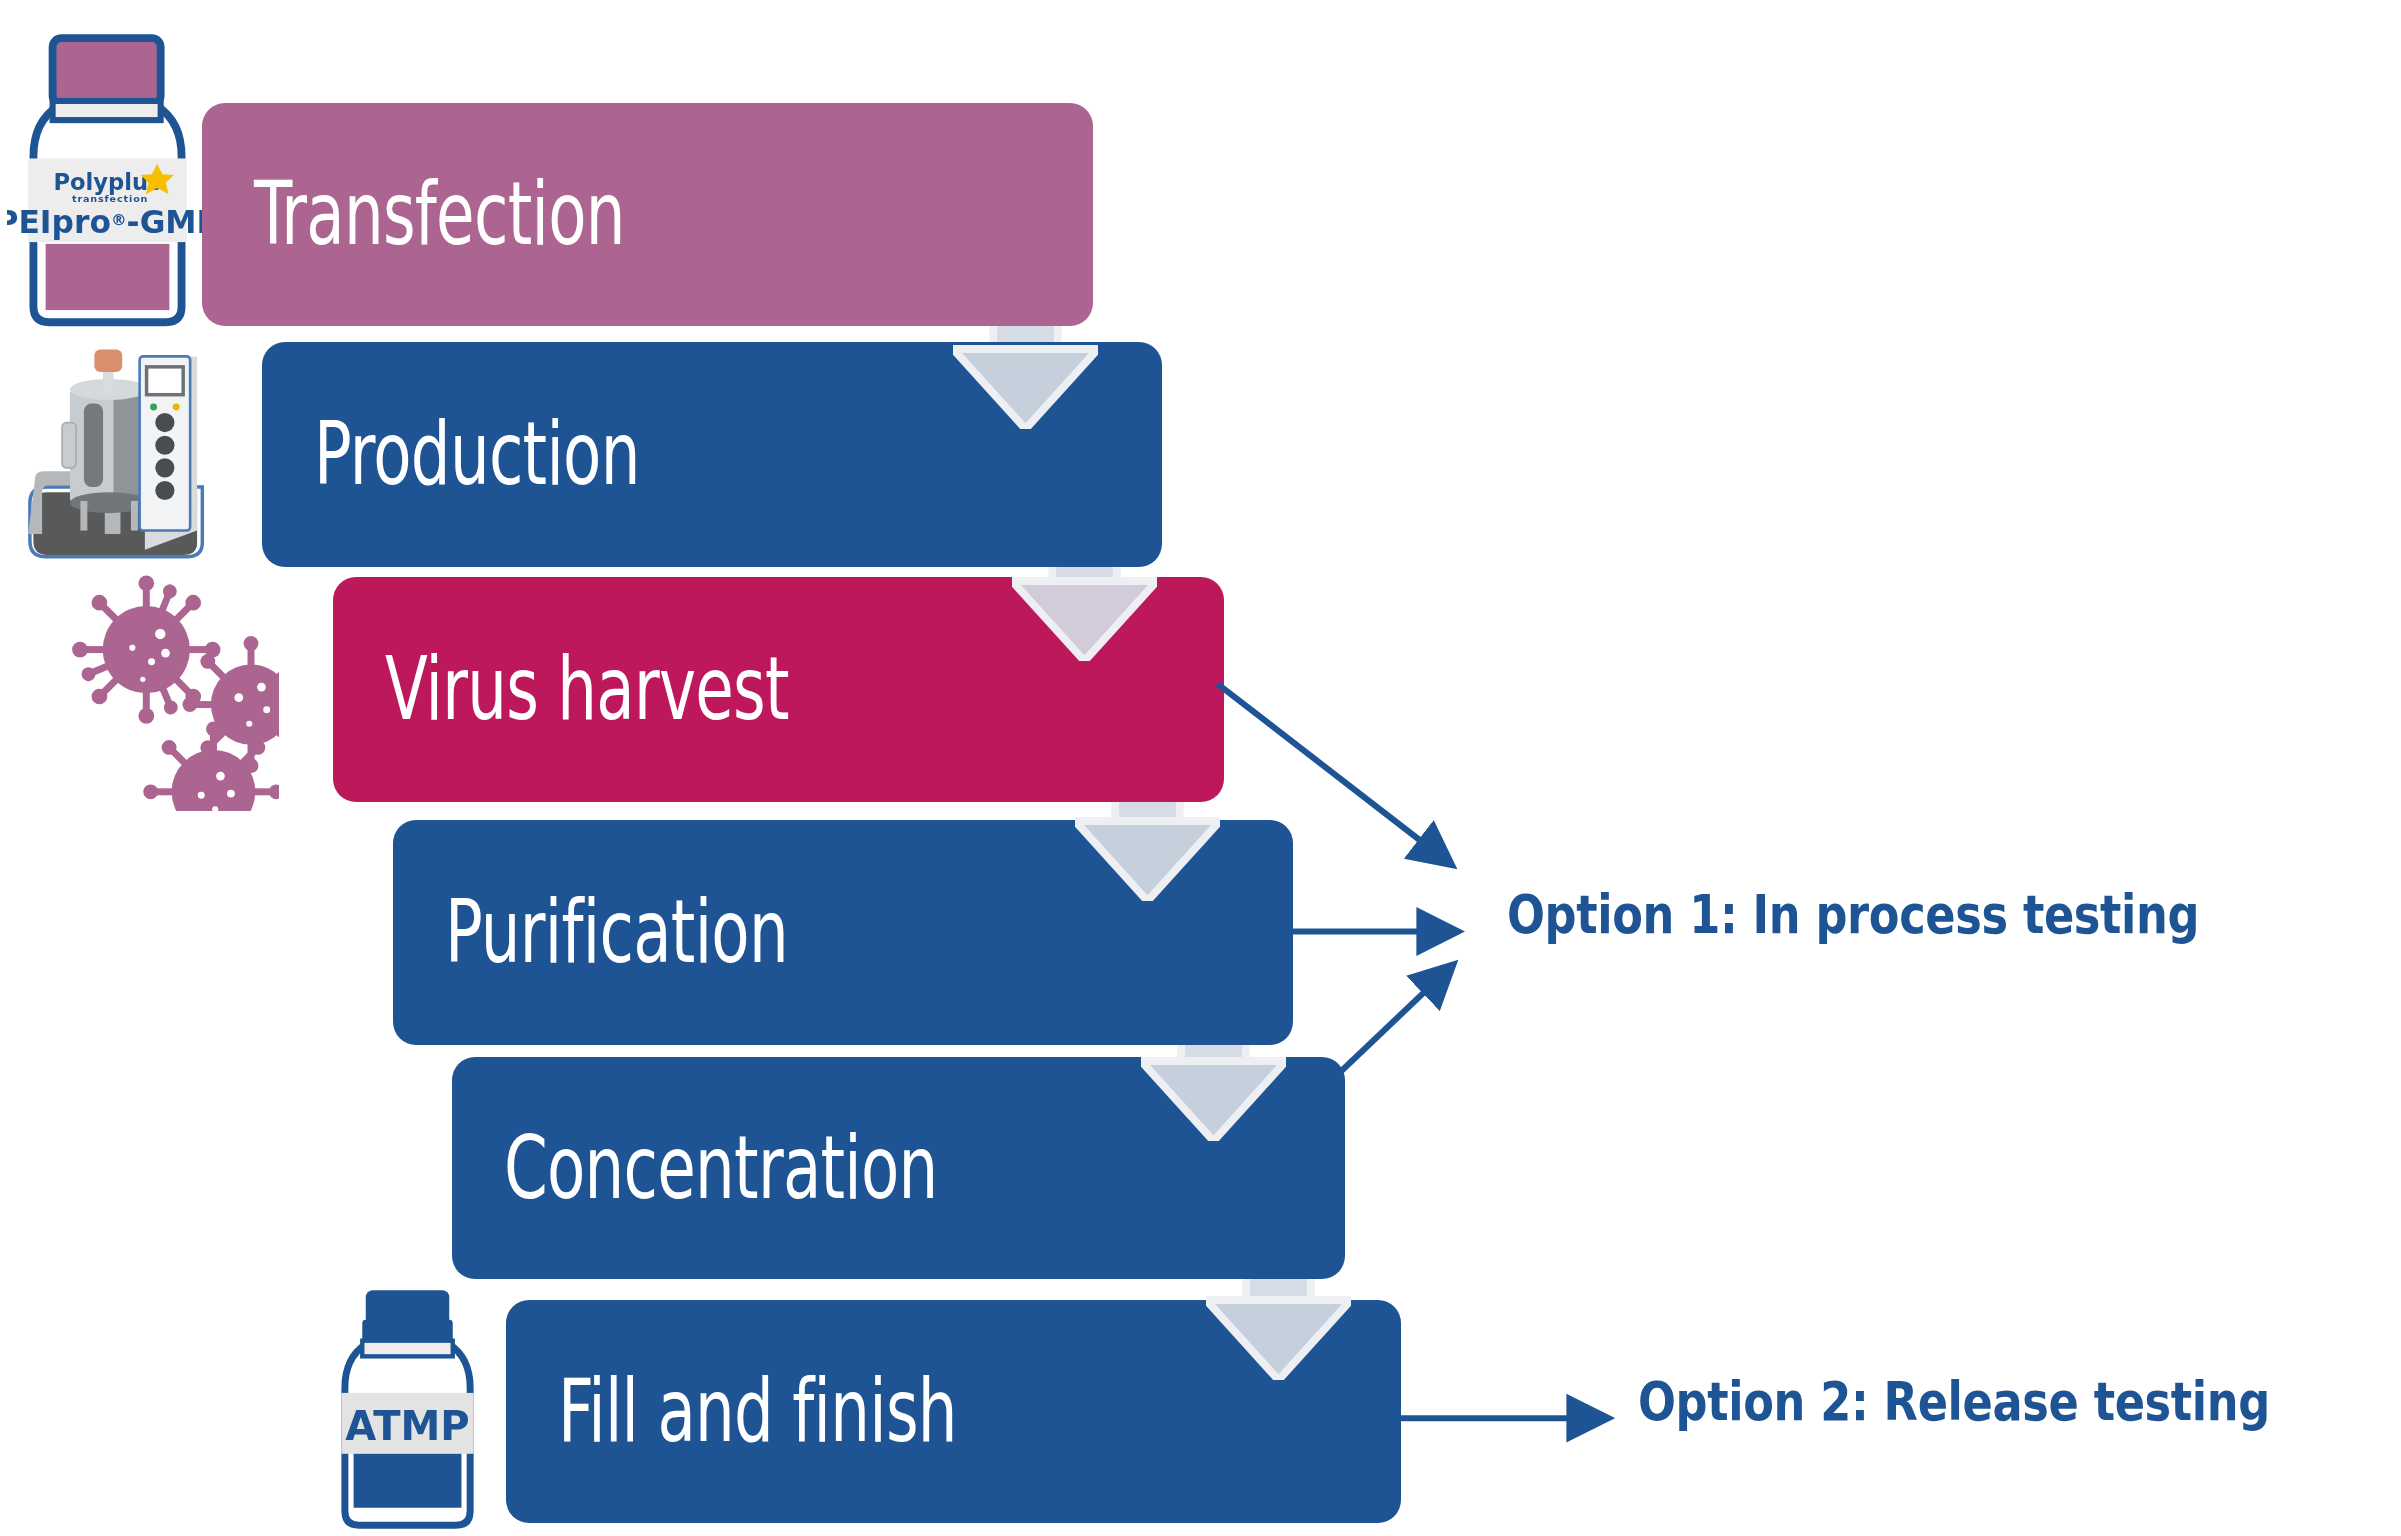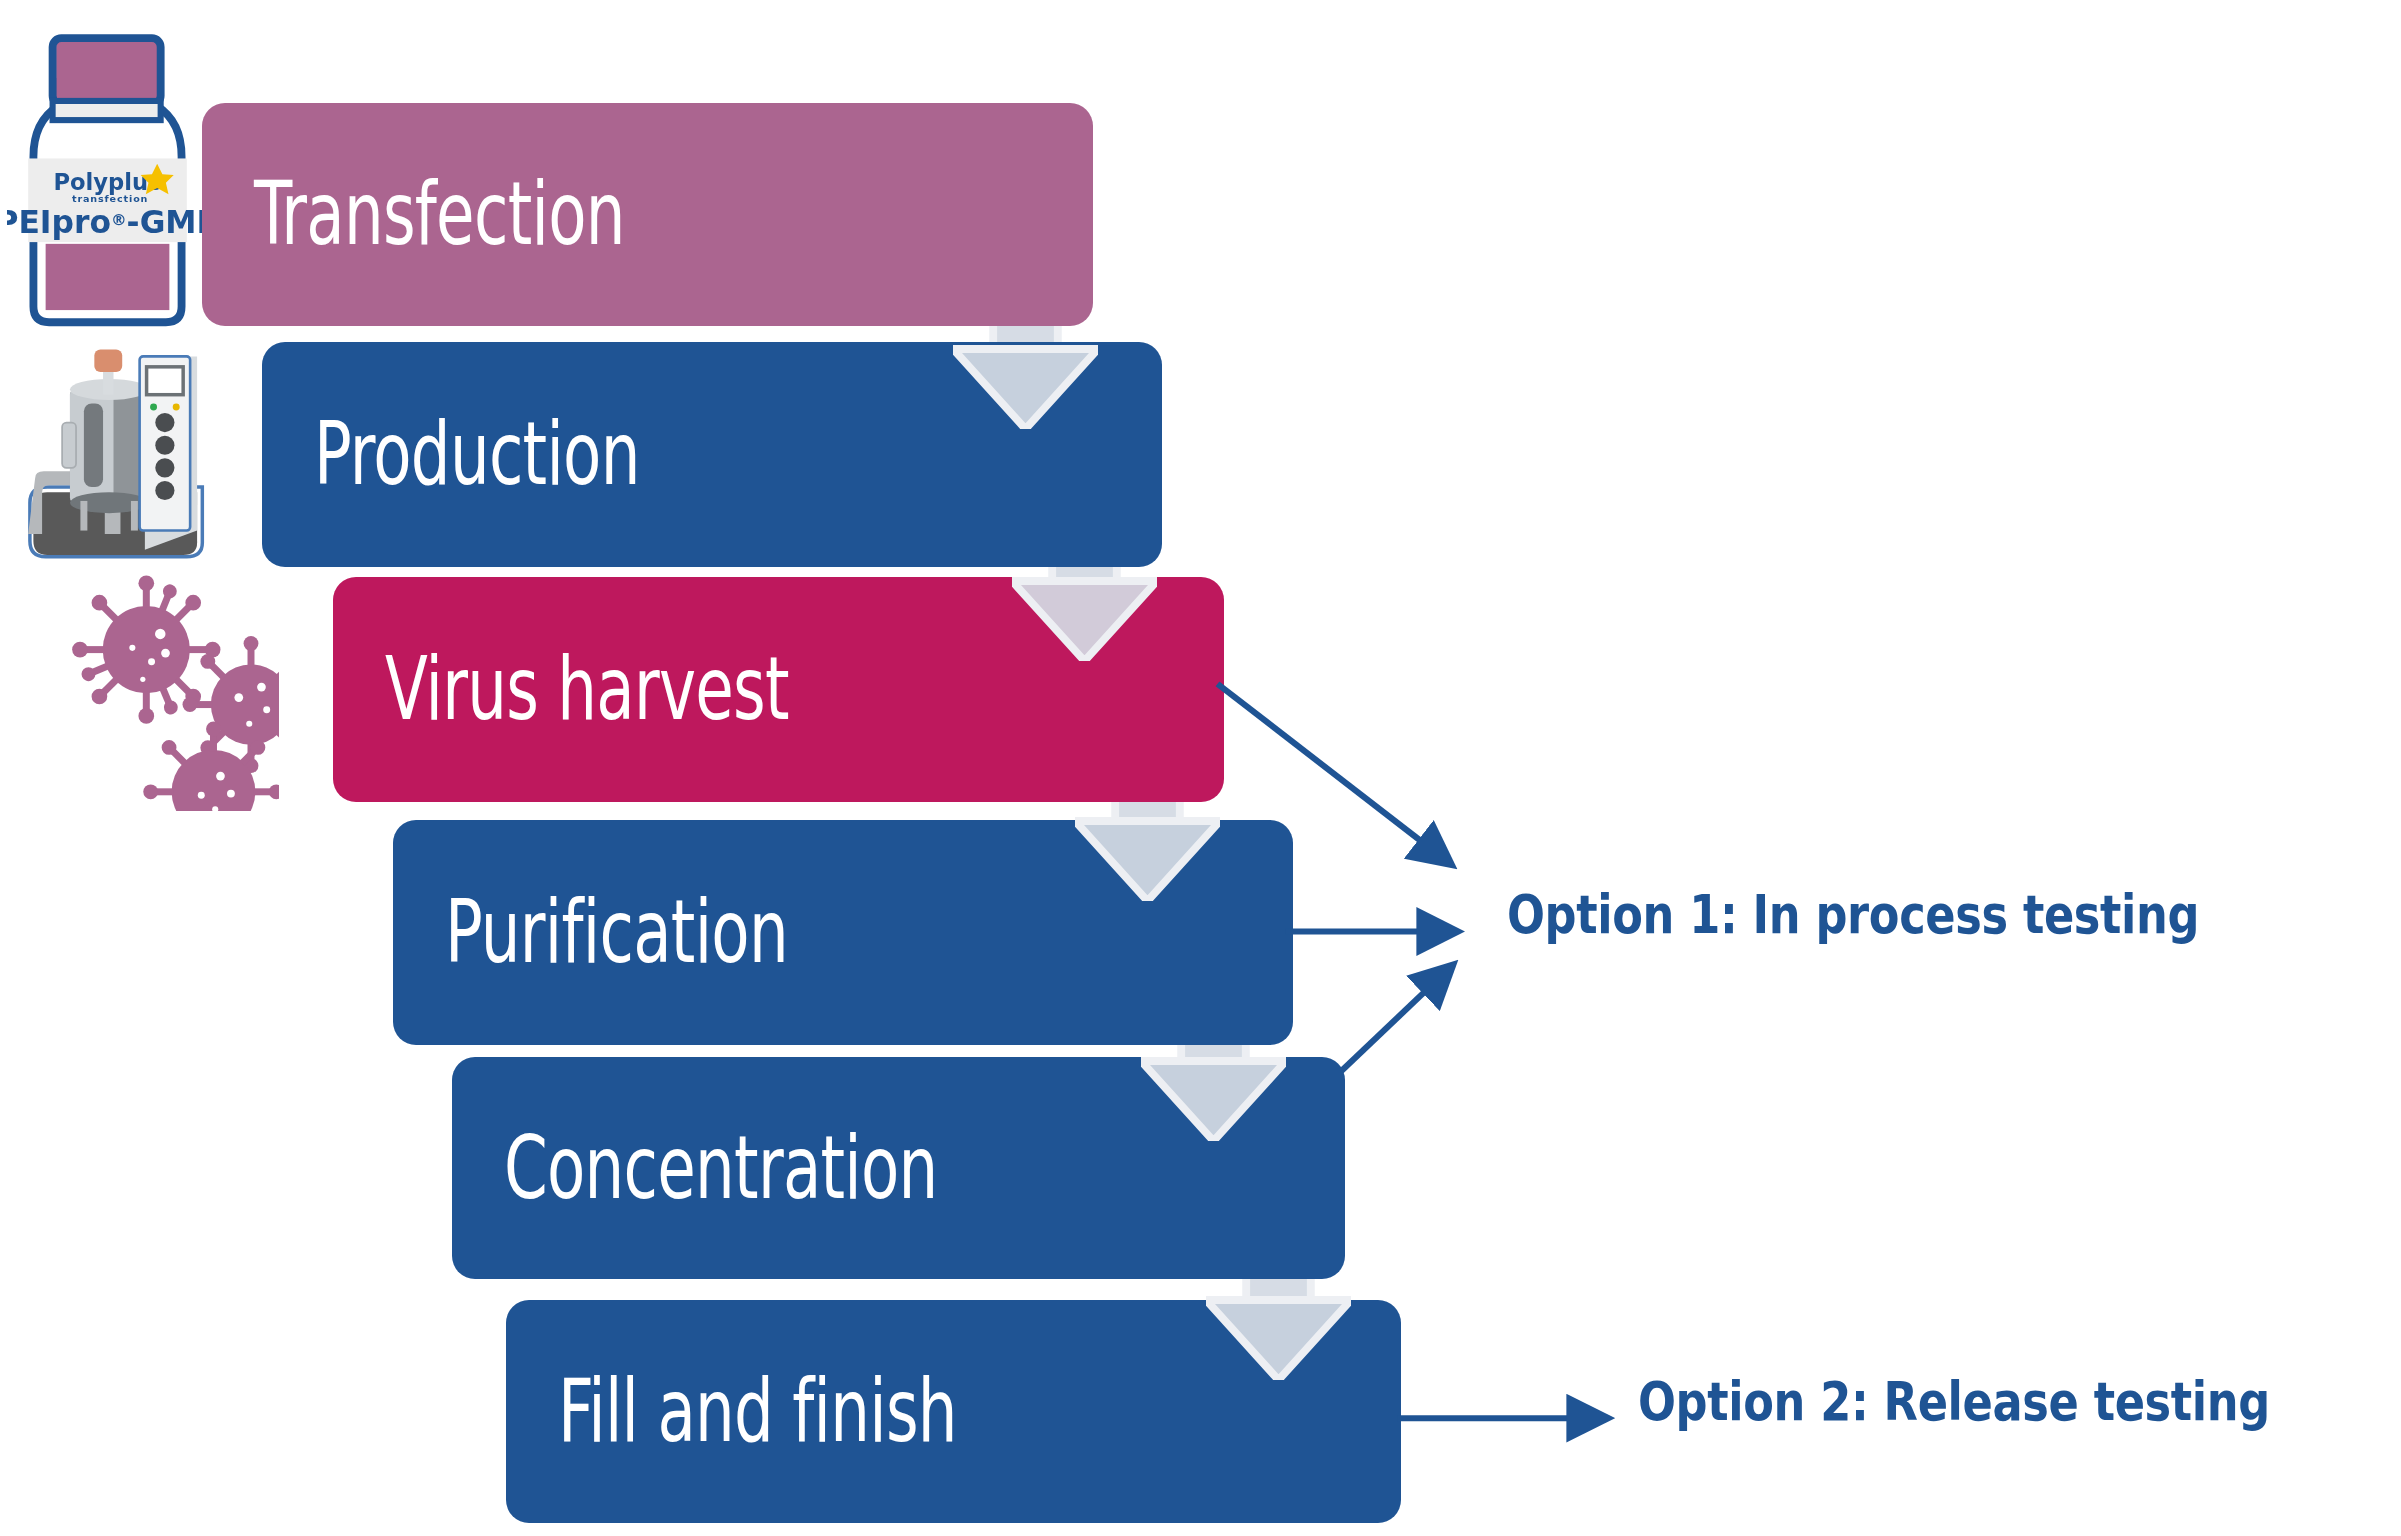--- a/index.html
+++ b/index.html
@@ -299,20 +299,30 @@
             <circle cx="8" cy="-18" r="5"></circle>
               <circle cx="20" cy="2" r="4.5"></circle>
             <circle cx="-14" cy="4" r="4"></circle>
               <circle cx="2" cy="20" r="3.5"></circle>
           </g>
         </g>
       </g>
     </svg>
   </div>
 
+  <div class="icon-wrap" style="left:324px; top:1281px;">
+    <svg width="174" height="256" viewBox="0 0 200 293">
+      <path d="M24 122 q0 -34 24 -50 l0 -24 l96 0 l0 24 q24 16 24 50 l0 142 q0 16 -16 16 l-112 0 q-16 0 -16 -16 z" fill="#ffffff" stroke="#1F5494" stroke-width="8" stroke-linejoin="round"></path>
+      <rect x="48" y="10" width="96" height="62" rx="8" fill="#1F5494"></rect>
+      <rect x="44" y="68" width="104" height="18" fill="#EDEDED" stroke="#1F5494" stroke-width="5"></rect>
+      <rect x="20" y="128" width="152" height="70" fill="#E3E3E3"></rect>
+      <rect x="34" y="198" width="124" height="62" fill="#1F5494"></rect>
+      <text x="96" y="182" text-anchor="middle" font-family="DejaVu Sans, sans-serif" font-size="46" font-weight="bold" fill="#1F5494">ATMP</text>
+    </svg>
+  </div>
 
   <div class="down-arrow" style="left:953px; top:255px;">
     <svg viewBox="0 0 166 200" preserveAspectRatio="none">
       <path d="M46 0 L120 0 L120 108 L166 108 L83 200 L0 108 L46 108 Z" fill="#D3D9E3" fill-opacity="0.93" stroke="#EDEFF3" stroke-width="9" stroke-linejoin="round"></path>
     </svg>
   </div>
 
   <div class="down-arrow" style="left:1012px; top:487px;">
     <svg viewBox="0 0 166 200" preserveAspectRatio="none">
       <path d="M46 0 L120 0 L120 108 L166 108 L83 200 L0 108 L46 108 Z" fill="#D3D9E3" fill-opacity="0.93" stroke="#EDEFF3" stroke-width="9" stroke-linejoin="round"></path>

